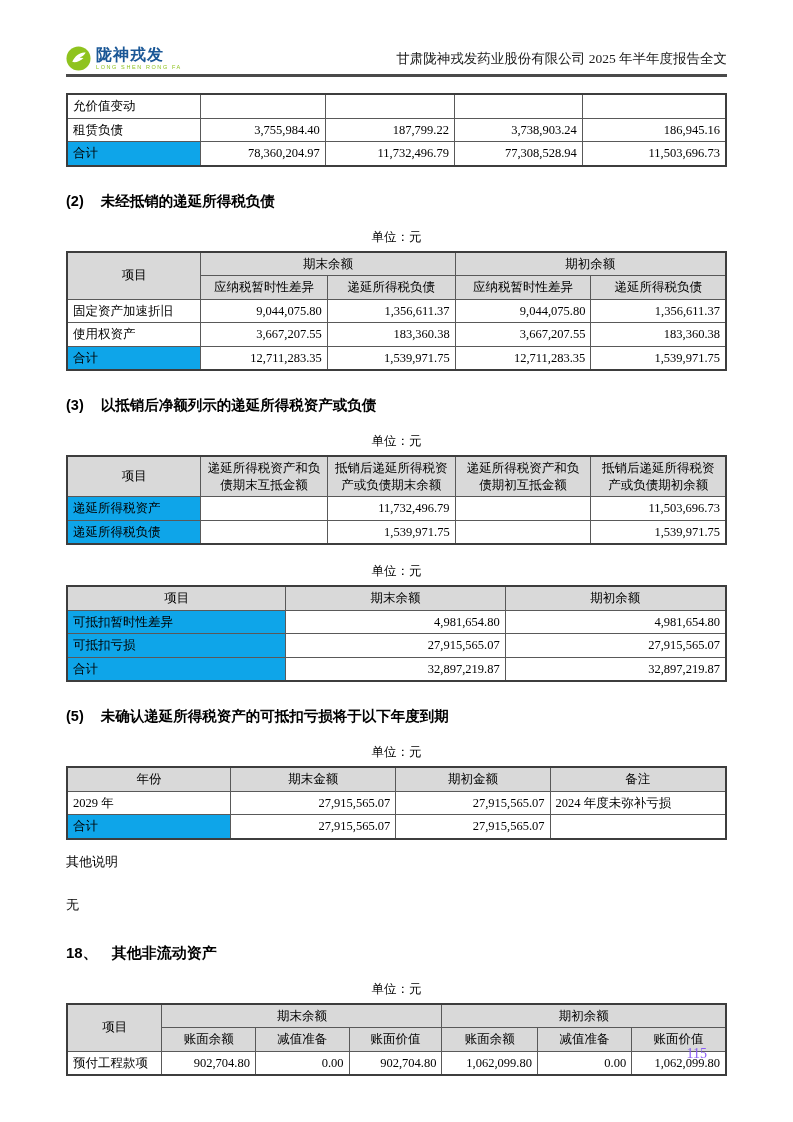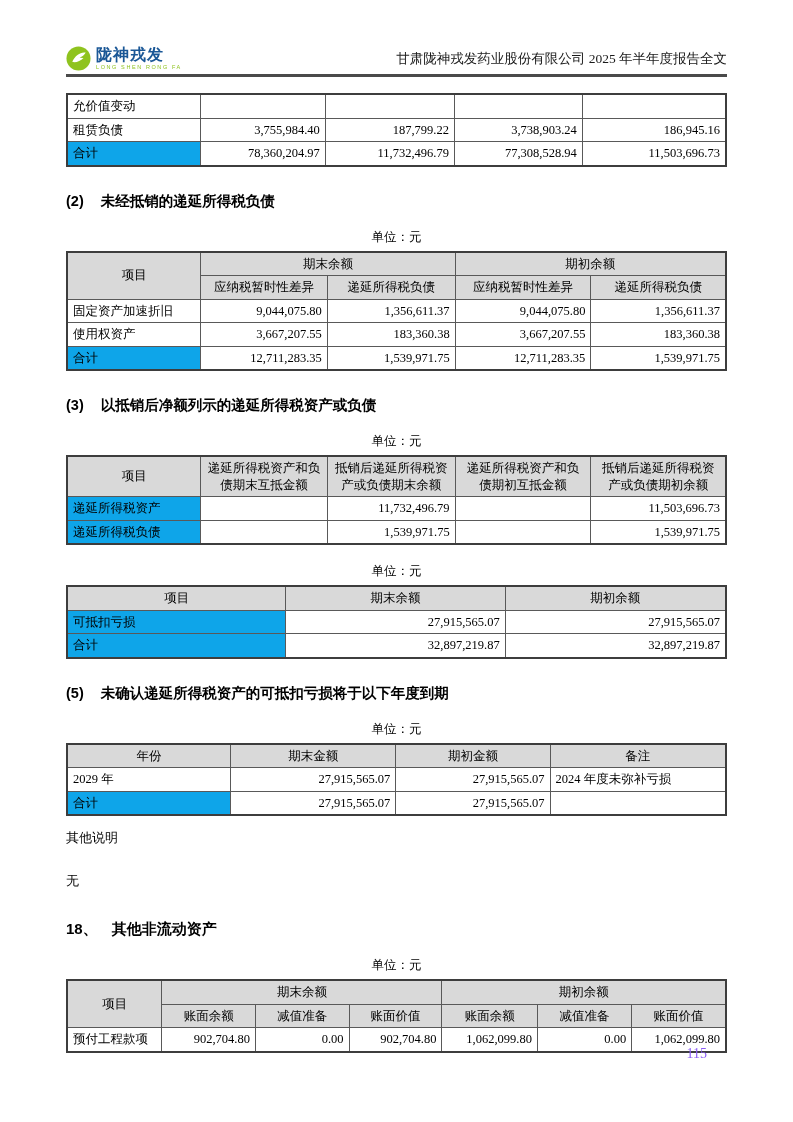--- a/index.html
+++ b/index.html
@@ -218,20 +218,25 @@
         <col style="width: 33.3%;">
         <col style="width: 33.5%;">
       </colgroup>
       <tbody>
         <tr>
           <th>项目</th>
           <th>期末余额</th>
           <th>期初余额</th>
         </tr>
         <tr>
+          <td class="l gray">可抵扣暂时性差异</td>
+          <td class="r">4,981,654.80</td>
+          <td class="r">4,981,654.80</td>
+        </tr>
+        <tr>
           <td class="l gray">可抵扣亏损</td>
           <td class="r">27,915,565.07</td>
           <td class="r">27,915,565.07</td>
         </tr>
         <tr>
           <td class="l gray">合计</td>
           <td class="r">32,897,219.87</td>
           <td class="r">32,897,219.87</td>
         </tr>
       </tbody>

